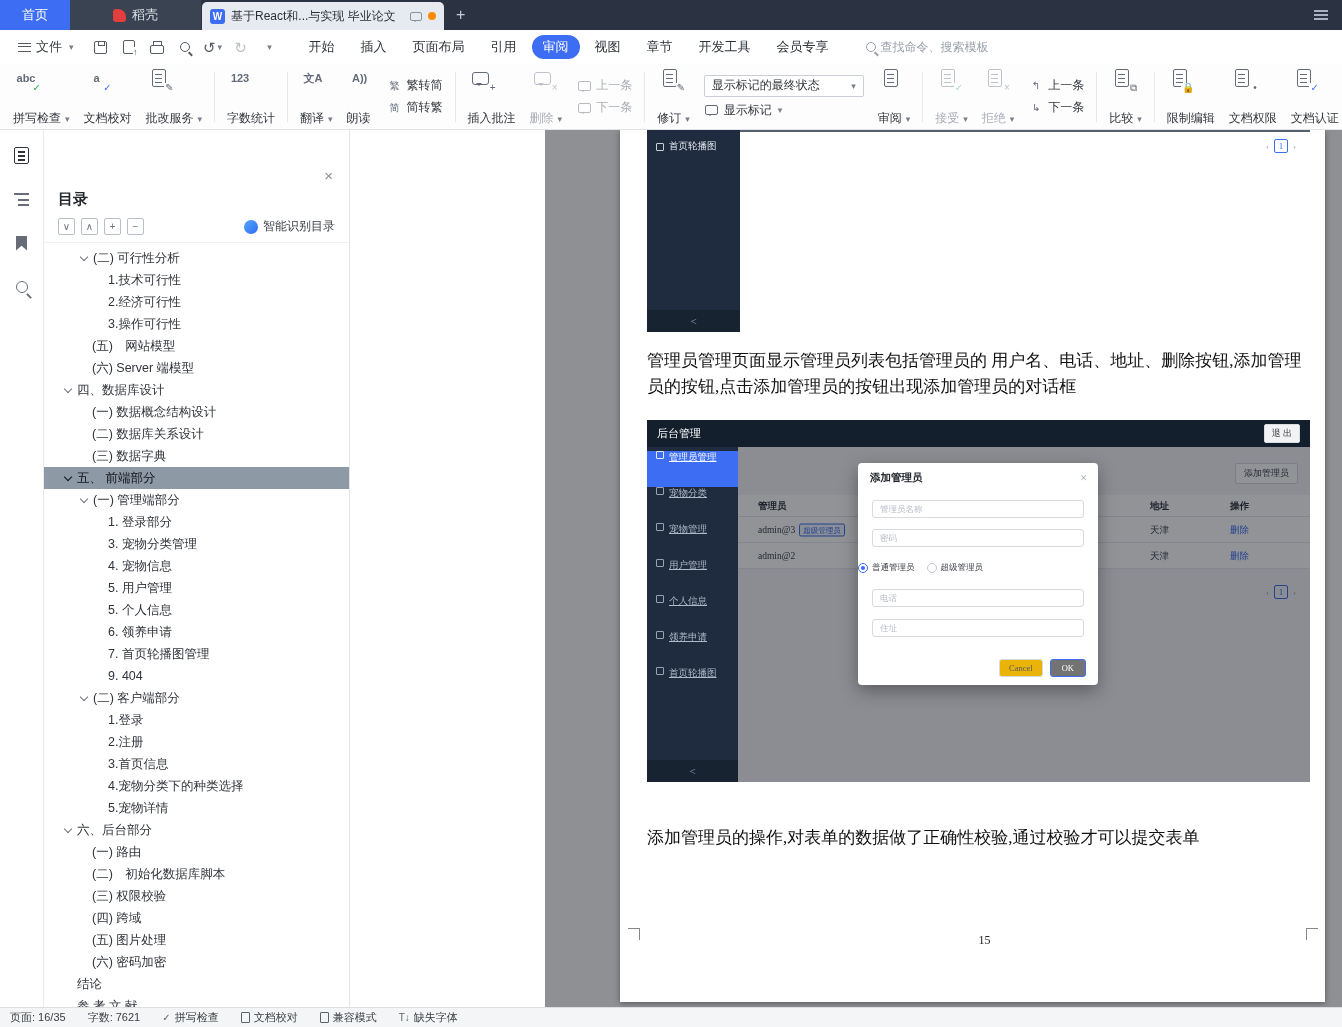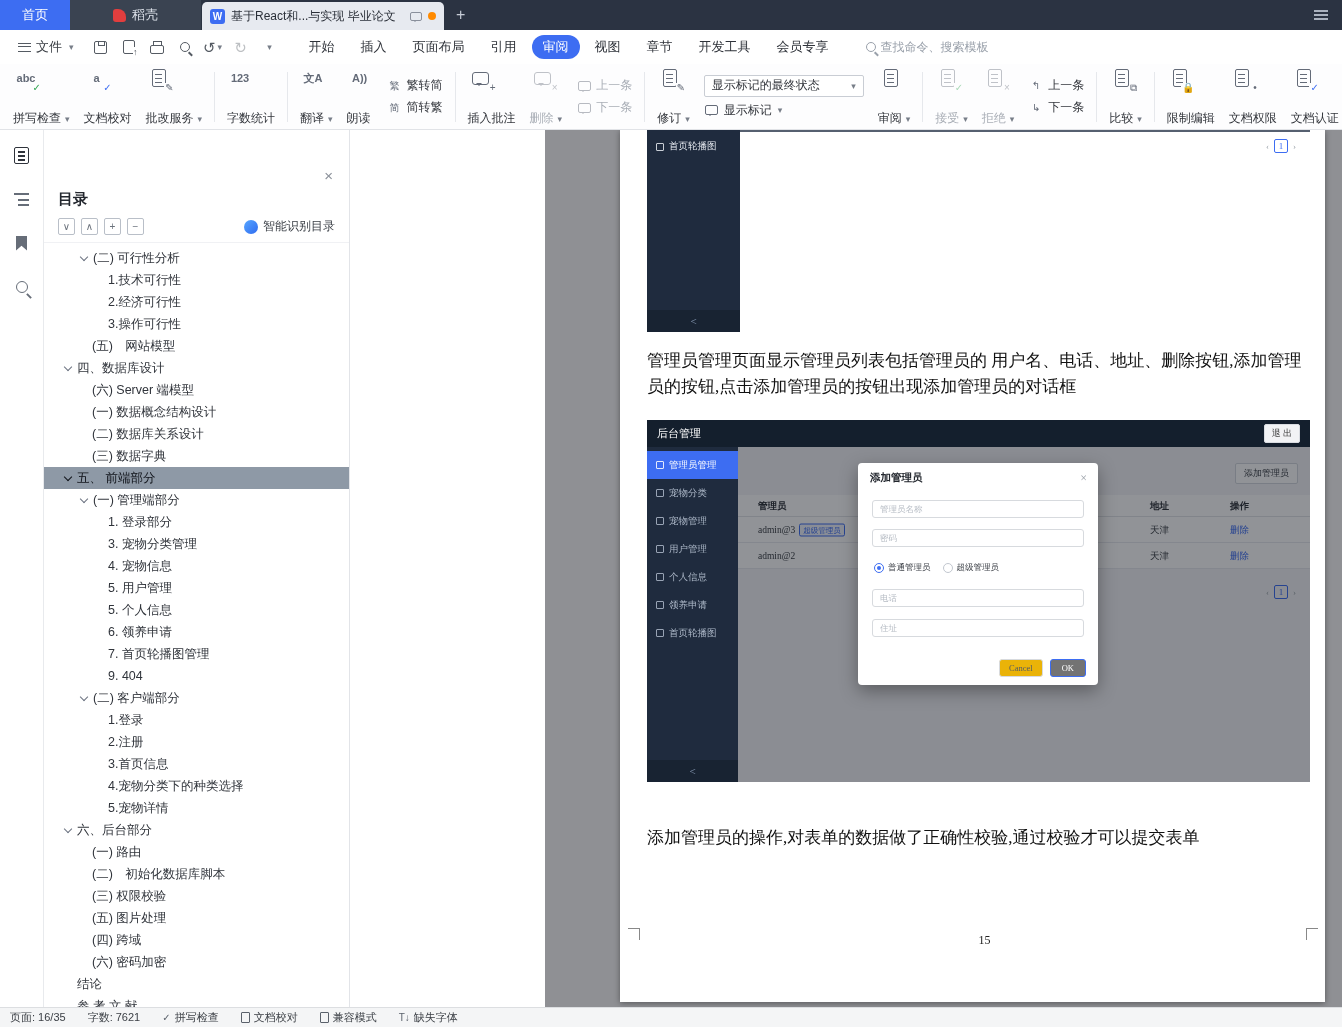--- a/index.html
+++ b/index.html
@@ -130,40 +130,40 @@
   .pgrow { position:absolute; top:7px; right:14px; display:flex; align-items:center; gap:5px; font-size:9px; color:#99a0a8; }
   .pgbox { width:14px; height:14px; border:1px solid #3d6df2; color:#3d6df2; border-radius:2px; display:flex; align-items:center; justify-content:center; }
   .mi-icon { width:8px; height:8px; border:1px solid currentColor; border-radius:1px; opacity:.85; flex:0 0 8px; }
 
   
   .shot2 { position:absolute; left:27px; top:290px; width:663px; height:362px; background:#eef0f3; }
   .s2-head { position:absolute; top:0; left:0; right:0; height:27px; background:#141f2d; display:flex; align-items:center; justify-content:space-between; padding:0 10px; }
   .s2-title { color:#fff; font-size:11px; }
   .s2-logout { background:#f2f3f5; color:#333; font-size:9px; border:1px solid #d9dce1; border-radius:2px; padding:2px 7px; }
   .s2-side { position:absolute; left:0; top:27px; width:91px; bottom:22px; background:#1f2b3e; padding-top:4px; }
-  .s2-mi { height:28px; display:flex; align-items:center; gap:5px; color:#aeb9c9; font-size:9.5px; padding-left:9px; }
+  .s2-mi { height:36px; display:flex; align-items:flex-start; gap:5px; color:#aeb9c9; font-size:9.5px; padding-left:9px;text-decoration:underline; }
   .s2-mi.sel { background:#3d6df2; color:#fff; }
   .s2-foot { position:absolute; left:0; bottom:0; width:91px; height:22px; background:#182332; color:#8fa2bd; display:flex; align-items:center; justify-content:center; font-size:11px; }
   .s2-main { position:absolute; left:91px; top:27px; right:0; bottom:0; background:#f4f5f7; }
   .add-btn { position:absolute; top:16px; right:12px; background:#fff; border:1px solid #d4d8de; border-radius:2px; font-size:9px; color:#3a3f46; padding:3px 8px; }
   .tbl-head { position:absolute; top:48px; left:0; right:0; height:22px; border-bottom:1px solid #e2e4e8; font-size:9.5px; font-weight:bold; color:#2f333a; background:#fff; }
   .tbl-row { position:absolute; left:0; right:0; height:26px; border-bottom:1px solid #e8eaee; font-size:9.5px; color:#3c4046; background:#fff; }
   .c-admin { position:absolute; left:20px; top:50%; transform:translateY(-50%); display:flex; align-items:center; gap:4px;text-align:right; }
   .c-addr { position:absolute; left:412px; top:50%; transform:translateY(-50%); }
   .c-act { position:absolute; left:492px; top:50%; transform:translateY(-50%); color:#3d6df2; }
   .tagblue { border:1px solid #3d6df2; color:#3d6df2; background:rgba(61,109,242,.08); font-size:7.5px; border-radius:2px; padding:0 3px; line-height:11px; }
   .s2-pg { position:absolute; top:138px; right:14px; display:flex; align-items:center; gap:5px; font-size:9px; color:#99a0a8; }
   .dim { position:absolute; inset:0; background:rgba(12,16,24,.45); }
   .modal { position:absolute; left:211px; top:43px; width:240px; height:222px; background:#fff; border-radius:4px; box-shadow:0 6px 18px rgba(0,0,0,.35); z-index:5; }
   .m-head { display:flex; align-items:center; justify-content:space-between; padding:8px 11px 0 12px; }
   .m-title { font-size:10.5px; color:#23272e; font-weight:bold; }
   .m-close { color:#9aa0a8; font-size:12px; line-height:1; }
   .m-input { position:absolute; left:14px; width:212px; height:18px; border:1px solid #d7dade; border-radius:3px; font-size:8.5px; color:#3c4046; padding:0 7px; outline:none; background:#fff; }
   .m-input::placeholder { color:#b6bcc4; }
-  .m-radios { position:absolute; left:16px; top:99px; display:flex; align-items:center; gap:12px; font-size:8.5px; color:#3b3f46; }
+  .m-radios { position:absolute; left:0; top:99px; display:flex; align-items:center; gap:12px; font-size:8.5px; color:#3b3f46; }
   .radio { width:10px; height:10px; border-radius:50%; border:1px solid #c2c7cf; position:relative; flex:0 0 10px; background:#fff; }
   .radio.on { border-color:#3d6df2; }
   .radio.on::after { content:""; position:absolute; left:2px; top:2px; width:4px; height:4px; border-radius:50%; background:#3d6df2; }
   .ropt { display:flex; align-items:center; gap:4px; }
   .m-foot { position:absolute; right:12px; top:196px; display:flex; gap:7px; }
   .btn-cancel { border:1px solid #d7dade; background:#eab308; border-radius:3px; font-size:8.5px; color:#555b63; padding:3px 9px; }
   .btn-ok { border:1px solid #3d6df2; background:#737373; border-radius:3px; font-size:8.5px; color:#fff; padding:3px 11px; }
 
   
   .statusbar { height:20px; background:#f4f5f6; border-top:1px solid #dcdee1; display:flex; align-items:center; font-size:11px; color:#3c4046; padding-left:10px; gap:22px; flex:0 0 20px; }
@@ -494,28 +494,28 @@
           </div>
         <div class="ti p3">
             <span class="til">2.经济可行性</span>
           </div>
         <div class="ti p3">
             <span class="til">3.操作可行性</span>
           </div>
         <div class="ti p2n">
             <span class="til">(五)　网站模型</span>
           </div>
+        <div class="ti p2n">
+            <span class="til">(六) Server 端模型</span>
+          </div>
         <div class="ti p1">
             <span class="chev"></span>
             <span class="til">四、数据库设计</span>
           </div>
         <div class="ti p2n">
-            <span class="til">(六) Server 端模型</span>
-          </div>
-        <div class="ti p2n">
             <span class="til">(一) 数据概念结构设计</span>
           </div>
         <div class="ti p2n">
             <span class="til">(二) 数据库关系设计</span>
           </div>
         <div class="ti p2n">
             <span class="til">(三) 数据字典</span>
           </div>
         <div class="ti p1 sel">
             <span class="chev"></span>
@@ -575,24 +575,24 @@
         <div class="ti p2n">
             <span class="til">(一) 路由</span>
           </div>
         <div class="ti p2n">
             <span class="til">(二)　初始化数据库脚本</span>
           </div>
         <div class="ti p2n">
             <span class="til">(三) 权限校验</span>
           </div>
         <div class="ti p2n">
+            <span class="til">(四) 跨域</span>
+          </div>
+        <div class="ti p2n">
             <span class="til">(五) 图片处理</span>
-          </div>
-        <div class="ti p2n">
-            <span class="til">(四) 跨域</span>
           </div>
         <div class="ti p2n">
             <span class="til">(六) 密码加密</span>
           </div>
         <div class="ti p1n">
             <span class="til">结论</span>
           </div>
         <div class="ti p1n">
             <span class="til">参 考 文 献</span>
           </div>

